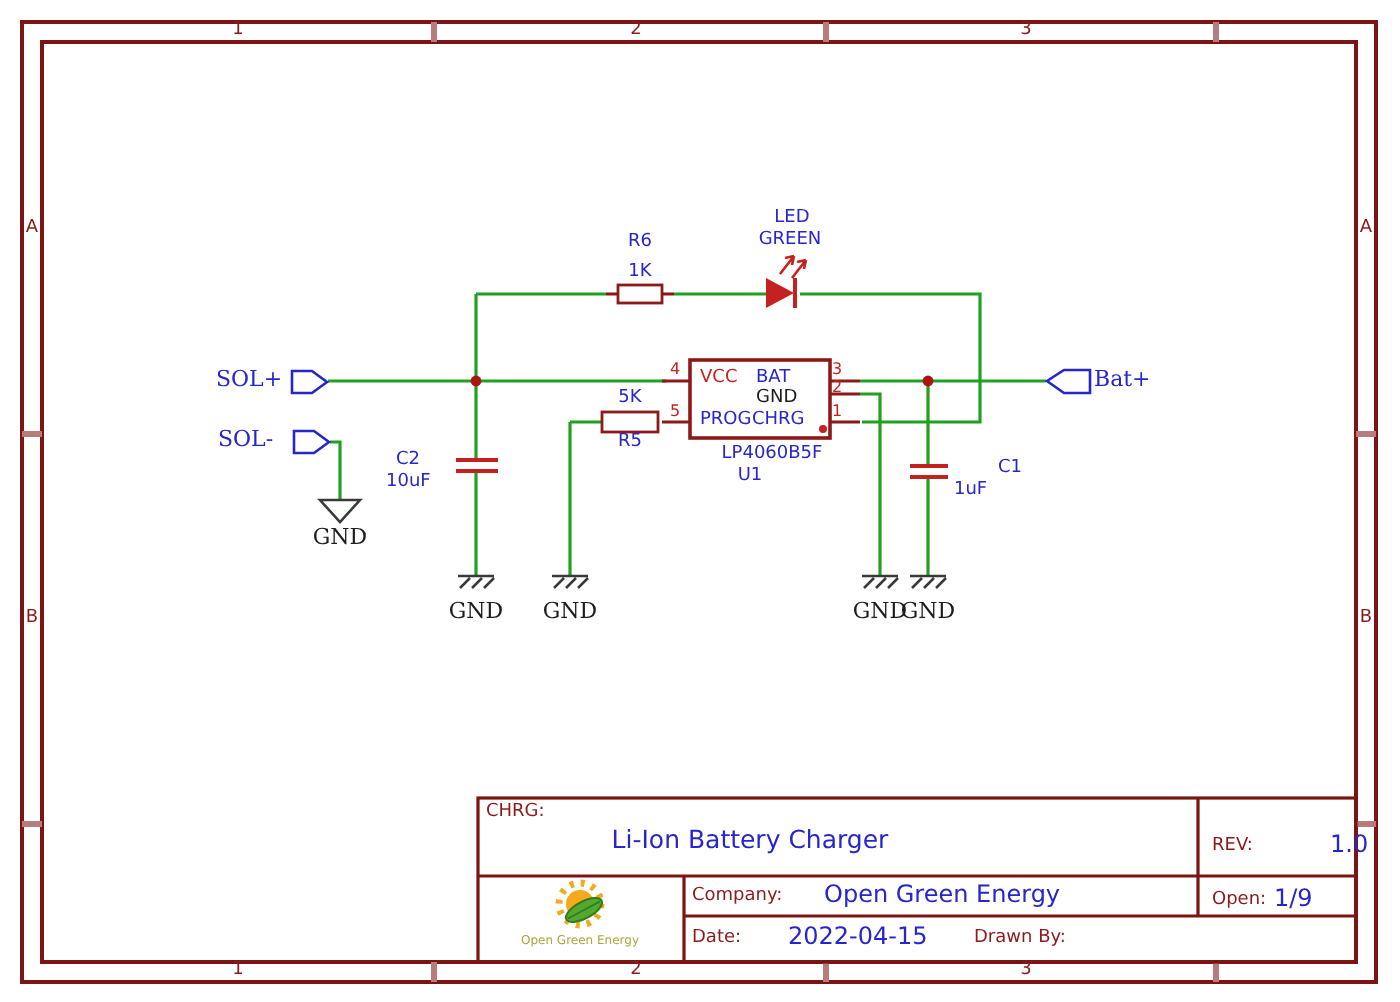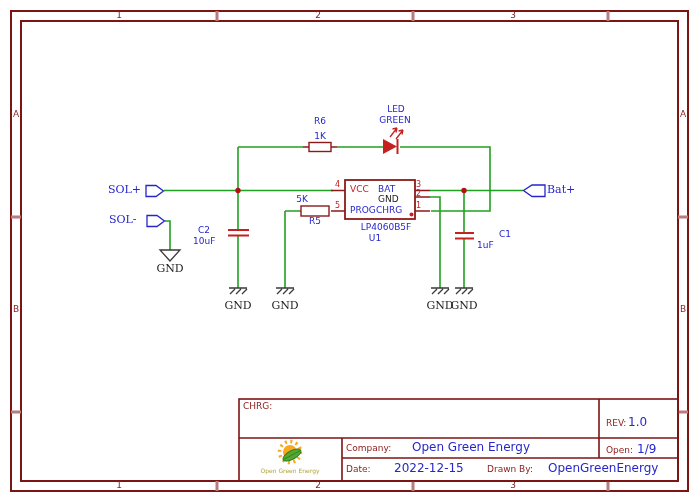--- a/index.html
+++ b/index.html
@@ -134,21 +134,21 @@
   <div class="lbl s9 dred ctr" style="left:11px;top:305px;width:10px">B</div>
   <div class="lbl s9 dred ctr" style="left:678px;top:110px;width:10px">A</div>
   <div class="lbl s9 dred ctr" style="left:678px;top:305px;width:10px">B</div>
 
   <div class="lbl s11 sf blue rt" style="left:108px;top:184px;width:36px">SOL+</div>
   <div class="lbl s11 sf blue rt" style="left:109px;top:214px;width:36px">SOL-</div>
   <div class="lbl s11 sf blue" style="left:547px;top:184px">Bat+</div>
 
   <div class="lbl s9 blue ctr" style="left:306px;top:117px;width:28px">R6</div>
   <div class="lbl s9 blue ctr" style="left:306px;top:132px;width:28px">1K</div>
-  <div class="lbl s9 blue ctr" style="left:288px;top:195px;width:28px">5K</div>
+  <div class="lbl s9 blue ctr" style="left:301px;top:195px;width:28px">5K</div>
   <div class="lbl s9 blue ctr" style="left:301px;top:217px;width:28px">R5</div>
   <div class="lbl s9 blue rt" style="left:198px;top:226px;width:30px">C2</div>
   <div class="lbl s9 blue rt" style="left:193px;top:237px;width:35px">10uF</div>
   <div class="lbl s9 blue" style="left:499px;top:230px">C1</div>
   <div class="lbl s9 blue" style="left:477px;top:241px">1uF</div>
   <div class="lbl s9 blue ctr" style="left:380px;top:105px;width:32px">LED</div>
   <div class="lbl s9 blue ctr" style="left:375px;top:116px;width:40px">GREEN</div>
   <div class="lbl s9 blue ctr" style="left:351px;top:223px;width:70px">LP4060B5F</div>
   <div class="lbl s9 blue ctr" style="left:340px;top:234px;width:70px">U1</div>
 
@@ -164,25 +164,25 @@
   <div class="lbl s8 red" style="left:416px;top:190px">2</div>
   <div class="lbl s8 red" style="left:416px;top:202px">1</div>
 
   <div class="lbl s11 sf blk ctr" style="left:150px;top:263px;width:40px">GND</div>
   <div class="lbl s11 sf blk ctr" style="left:218px;top:300px;width:40px">GND</div>
   <div class="lbl s11 sf blk ctr" style="left:265px;top:300px;width:40px">GND</div>
   <div class="lbl s11 sf blk ctr" style="left:420px;top:300px;width:40px">GND</div>
   <div class="lbl s11 sf blk ctr" style="left:444px;top:300px;width:40px">GND</div>
 
   <div class="lbl s9 dred" style="left:243px;top:402px">CHRG:</div>
+  <div class="lbl s125 blue ctr" style="left:262px;top:413px;width:226px">Li-Ion Battery Charger</div>
   <div class="lbl s9 dred" style="left:606px;top:419px">REV:</div>
-  <div class="lbl s12 blue" style="left:628px;top:416px">1.0</div>
+  <div class="lbl s12 blue" style="left:665px;top:416px">1.0</div>
   <div class="lbl s9 dred" style="left:346px;top:444px">Company:</div>
   <div class="lbl s12 blue" style="left:412px;top:441px">Open Green Energy</div>
   <div class="lbl s9 dred" style="left:606px;top:446px">Open:</div>
   <div class="lbl s12 blue" style="left:637px;top:443px">1/9</div>
   <div class="lbl s9 dred" style="left:346px;top:465px">Date:</div>
-  <div class="lbl s12 blue" style="left:394px;top:462px">2022-12-15</div>
+  <div class="lbl s12 blue" style="left:394px;top:462px">2022-04-15</div>
   <div class="lbl s9 dred" style="left:487px;top:465px">Drawn By:</div>
-  <div class="lbl s12 blue" style="left:548px;top:462px">OpenGreenEnergy</div>
   <div class="lbl s6 olv ctr" style="left:255px;top:468px;width:70px">Open Green Energy</div>
 
 </div>
 
 </body></html>

